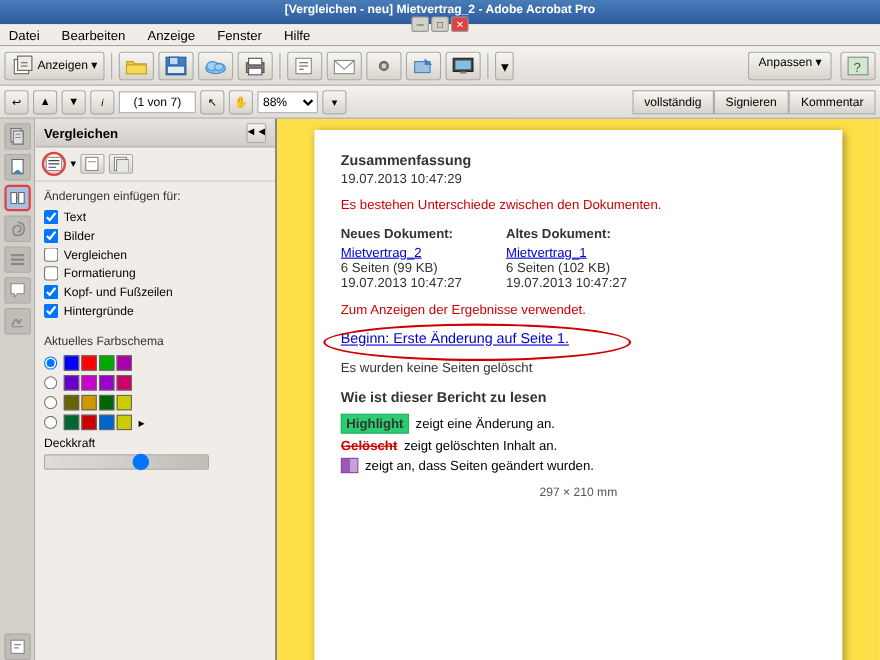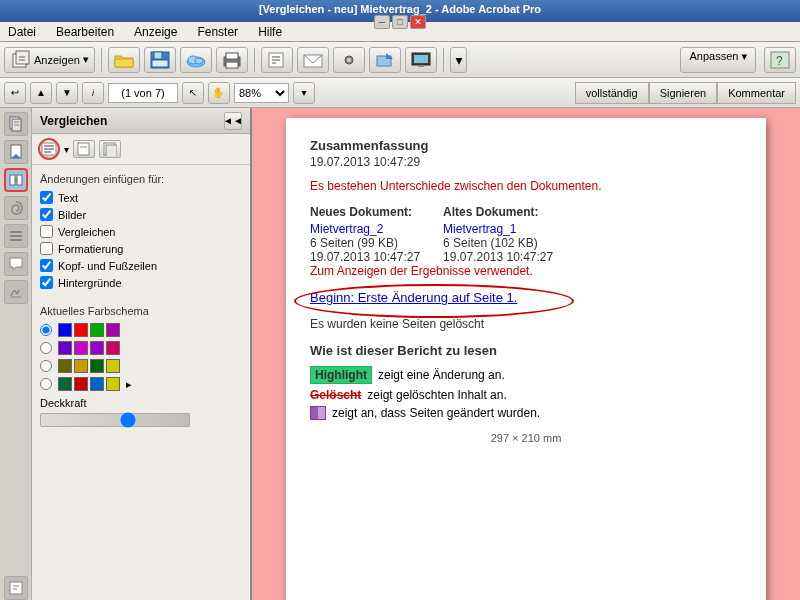--- a/index.html
+++ b/index.html
@@ -239,44 +239,45 @@
       width: 150px; height: 14px;
       -webkit-appearance: none;
       background: linear-gradient(to right, #e0ddd8, #c0bdb6);
       border: 1px solid #aaa;
       border-radius: 2px;
     }
 
     
     .doc-area {
       flex: 1;
-      background: #fca5a5;
+      background: #fde047;
       overflow-y: auto;
       position: relative;
     }
     .doc-scroll-inner {
       display: flex;
       justify-content: center;
       padding: 10px;
     }
     .doc-page {
       background: white;
       width: 480px;
       min-height: 540px;
       box-shadow: 2px 2px 8px rgba(0,0,0,0.4);
       padding: 20px 24px;
     }
     .doc-title { font-size: 13px; font-weight: bold; color: #333; margin-bottom: 2px; }
     .doc-date { font-size: 12px; color: #333; margin-bottom: 10px; }
     .doc-red-text { font-size: 12px; color: #cc0000; margin-bottom: 12px; }
     .doc-columns {
-      display: flex; gap: 23px;
+      display: flex; gap: 40px;
+      margin-bottom: 10px;
     }
     .doc-col-label { font-size: 12px; font-weight: bold; color: #333; margin-bottom: 3px; }
-    .doc-link { color: #0000cc; font-size: 12px; cursor: pointer; }
+    .doc-link { color: #0000cc; text-decoration: underline; font-size: 12px; cursor: pointer; }
     .doc-info { font-size: 12px; color: #333; }
     .doc-date-info { font-size: 12px; color: #333; }
     .doc-zum { font-size: 12px; color: #cc0000; }
     .link-oval-container {
       position: relative;
       margin: 12px 0;
     }
     .oval-highlight {
       position: absolute;
       top: -6px; left: -16px;

